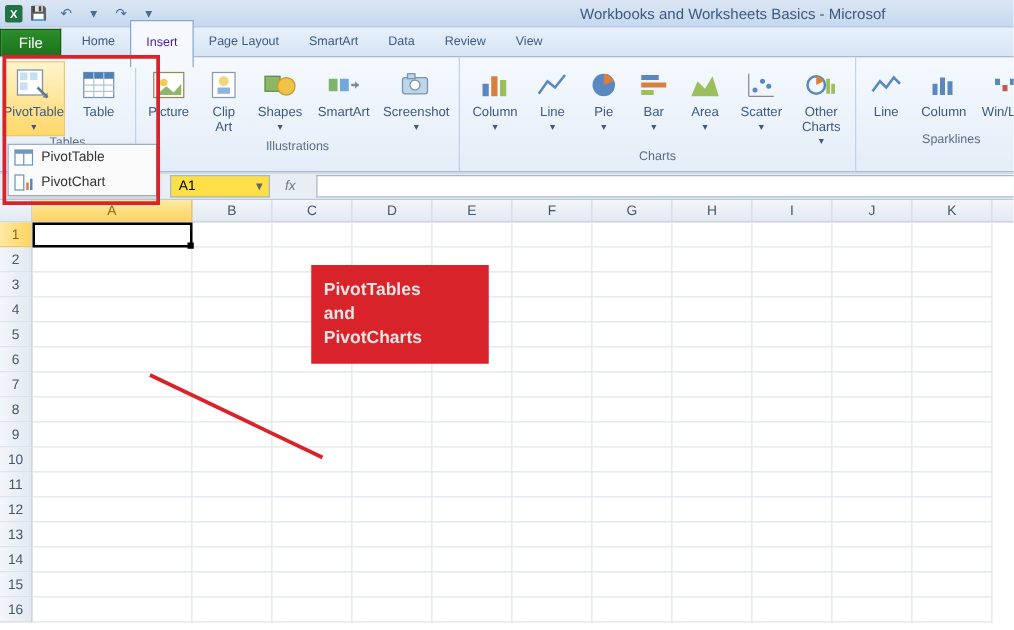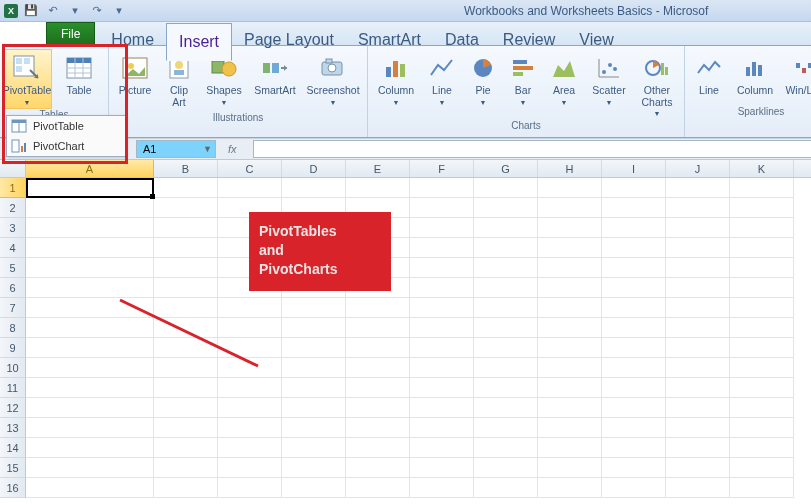--- a/index.html
+++ b/index.html
@@ -8,23 +8,23 @@
   
   .titlebar { height: 22px; background: linear-gradient(#dbe6f4, #c5d8ef); display: flex; align-items: center; padding-left: 4px; border-bottom: 1px solid #a8c0dd; position: relative; }
   .titlebar .qat { display: flex; align-items: center; gap: 4px; }
   .titlebar .app-icon { width: 14px; height: 14px; background: #217346; color: #fff; font-weight: bold; font-size: 9px; display: flex; justify-content: center; align-items: center; border-radius: 2px; }
   .titlebar .qat-btn { width: 18px; height: 18px; display: flex; justify-content: center; align-items: center; color: #4a6a93; font-size: 11px; }
   .titlebar .title { position: absolute; left: 50%; transform: translateX(-50%); color: #3b5a82; font-size: 12px; white-space: nowrap; left: auto; right: 4px; transform: none;}
   .titlebar .title { left: auto; right: 4px; transform: none; text-align: center; }
   .titlebar .title { position: absolute; left: 50%; transform: translateX(-5%); }
 
   
-  .tabs-row { height: 24px; background: linear-gradient(#e8f0fa, #d6e5f5); display: flex; align-items: flex-start; border-bottom: 1px solid #8ba7c7; margin-left: 46px; }
+  .tabs-row { height: 24px; background: linear-gradient(#e8f0fa, #d6e5f5); display: flex; align-items: center; border-bottom: 1px solid #8ba7c7; }
   .file-tab { background: linear-gradient(#2a8f2a, #1e701e); color: #fff; height: 22px; padding: 0 14px; display: flex; align-items: center; font-size: 12px; border: 1px solid #155b15; border-bottom: none; margin-right: 4px; }
-  .tab { height: 22px; padding: 18px 12px; display: flex; align-items: center; color: #3b5a82; font-size: 16px; }
+  .tab { height: 22px; padding: 18px 12px; display: flex; align-items: center; color: #3b5a82; font-size: 10px; }
   .tab.active { background: #f5f9fe; border: 1px solid #8ba7c7; border-bottom: 1px solid #f5f9fe; color: #4c1d95; position: relative; top: 1px; }
 
   
   .ribbon { height: 92px; background: linear-gradient(#f5f9fe, #e4edf8); display: flex; border-bottom: 1px solid #8ba7c7; }
   .group { border-right: 1px solid #c0d2e6; display: flex; flex-direction: column; }
   .group-body { flex: 1; display: flex; align-items: flex-start; padding: 3px 4px 0 4px; gap: 2px; }
   .group-label { text-align: center; font-size: 10px; color: #5a6e85; padding-bottom: 20px; }
   .big-btn { width: 50px; display: flex; flex-direction: column; align-items: center; justify-content: flex-start; padding: 2px 0; border: 1px solid transparent; }
   .big-btn.active { border: 1px solid #f3c65f; background: linear-gradient(#fff4cc, #ffd76a); }
   .big-btn .icon-box { width: 34px; height: 32px; display: flex; justify-content: center; align-items: center; }
@@ -32,21 +32,21 @@
   .big-btn .drop { font-size: 7px; color: #3b5a82; margin-top: 1px;}
   .group.tables .group-body { padding-left: 2px; }
 
   
   .pt-dropdown { position: absolute; left: 6px; top: 115px; width: 120px; background: #fafafa; border: 1px solid #9aaec4; box-shadow: 1px 1px 3px rgba(0,0,0,0.15); z-index: 5;}
   .pt-dropdown .item { padding: 4px 8px 4px 26px; position: relative; font-size: 11px; color: #333; }
   .pt-dropdown .item .mi-icon { position: absolute; left: 4px; top: 3px; width: 16px; height: 14px; }
 
   
   .red-box { position: absolute; left: 2px; top: 44px; width: 126px; height: 120px; border: 3px solid #d8232a; z-index: 10; pointer-events: none;}
-  .name-box { width: 78px; height: 18px; background: #7dd3fc; border: 1px solid #a5b7c9; font-size: 11px; padding-left: 6px; display:flex; align-items:center;}
+  .name-box { width: 78px; height: 18px; background: #fde047; border: 1px solid #a5b7c9; font-size: 11px; padding-left: 6px; display:flex; align-items:center;}
   .name-box .dd { margin-left:auto; padding:0 3px; color:#666; font-size:9px;}
   .fx-label { padding: 0 8px; color: #6a798a; font-style: italic; display:flex; align-items:center; font-size:11px;}
   .formula-input { flex:1; background:#fff; border:1px solid #a5b7c9; border-right:none; height:18px; align-self:center;}
 
   
   .sheet-area { position: absolute; left:0; right:0; top: 160px; bottom:0; background:#fff;}
   .col-headers { height: 18px; display: flex; background: linear-gradient(#f3f6fa,#e2e9f1); border-bottom:1px solid #bfcad6;}
   .corner { width: 26px; border-right:1px solid #bfcad6; background: linear-gradient(#f3f6fa,#e2e9f1);}
   .col-h { width: 64px; border-right:1px solid #d2dae2; text-align:center; font-size:11px; color:#43576b; display:flex; align-items:center; justify-content:center;}
   .col-h.sel { background: linear-gradient(#ffe9a6,#ffd45e); border-right-color:#e6b94a; color:#8a6a14;}

